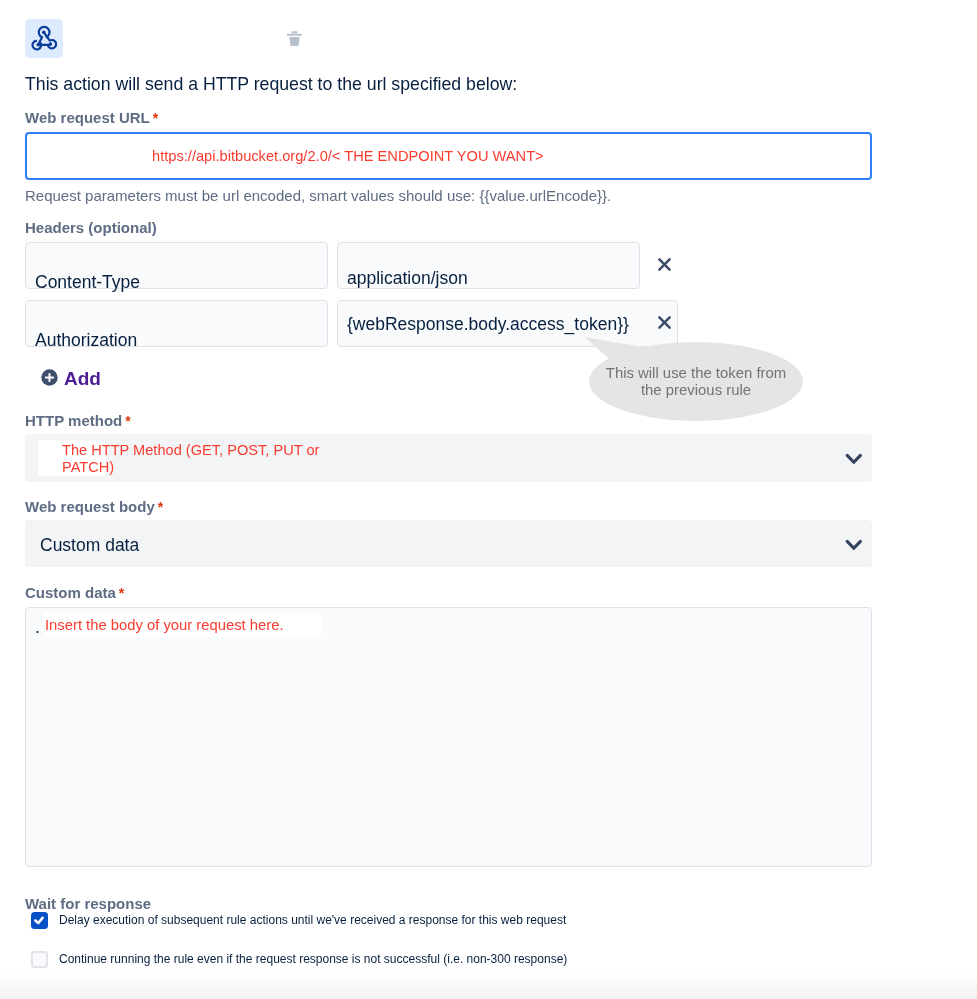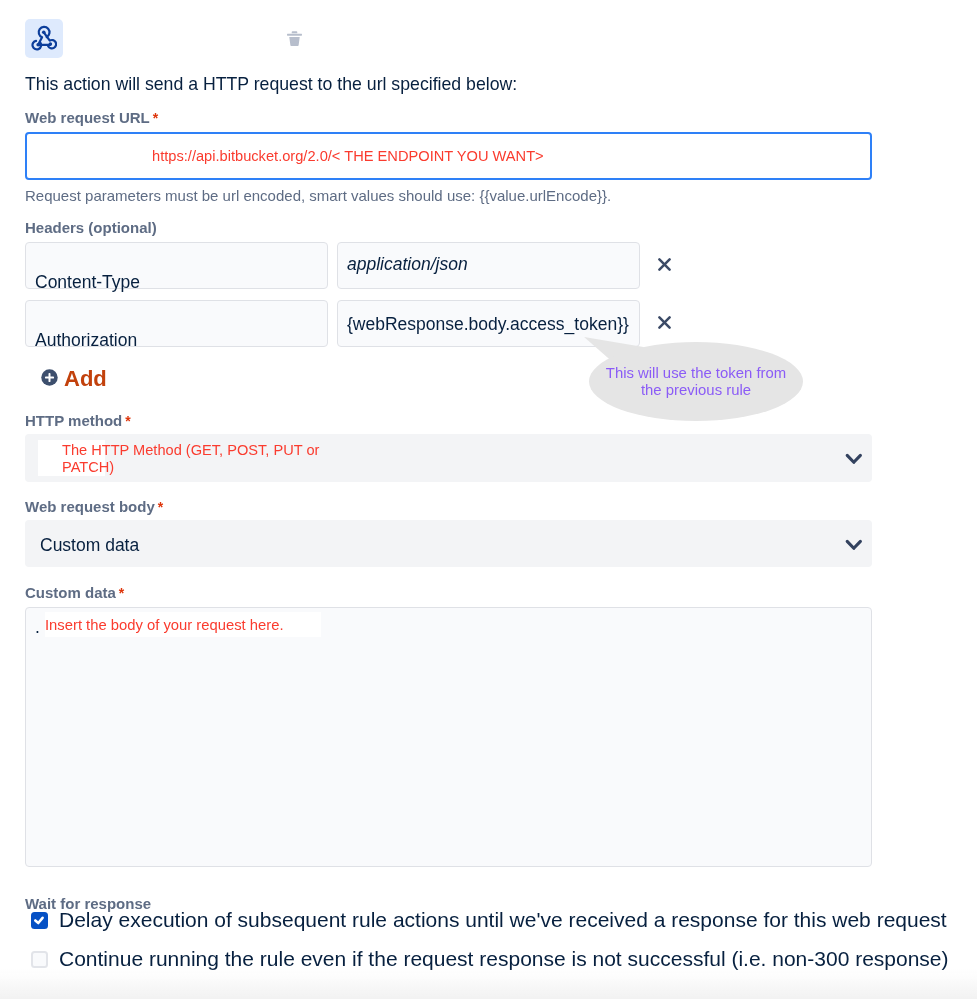--- a/index.html
+++ b/index.html
@@ -31,34 +31,34 @@
   .inp-txt{position:absolute;left:9px;font-size:17.5px;color:#07203F;white-space:nowrap;line-height:18px;}
   .focused{background:#ffffff;border:2px solid #2E80F7;border-radius:4px;}
 
   .sel{position:absolute;box-sizing:border-box;background:#F3F4F6;border-radius:4px;}
   .sel-txt{position:absolute;left:15px;font-size:17.5px;color:#07203F;white-space:nowrap;line-height:18px;}
   .chev{position:absolute;}
 
   .xbtn{position:absolute;}
 
   .pcicon{position:absolute;}
-  .alab{position:absolute;font-size:22px;font-weight:bold;color:#c2410c;line-height:18px;}
+  .alab{position:absolute;font-size:19px;font-weight:bold;color:#4c1d95;line-height:18px;}
 
   .callout{position:absolute;left:589px;top:342px;width:214px;height:79px;border-radius:50%;background:#E5E5E5;}
-  .callout-txt{position:absolute;left:589px;top:365px;width:214px;text-align:center;font-size:14.9px;color:#8b5cf6;line-height:16.6px;}
+  .callout-txt{position:absolute;left:589px;top:365px;width:214px;text-align:center;font-size:14.9px;color:#737373;line-height:16.6px;}
   .callout-tail{position:absolute;left:578px;top:332px;}
 
   .ta{position:absolute;box-sizing:border-box;background:#F9FAFC;border:1px solid #DFE1E6;border-radius:4px;}
 
   .redact{position:absolute;background:#ffffff;}
 
   .cbox{position:absolute;box-sizing:border-box;width:17px;height:17px;border-radius:3.5px;}
   .cbox.on{background:#0651C5;}
   .cbox.off{background:#F9FAFC;border:2px solid #E2E4E9;}
-  .cblab{position:absolute;font-size:21px;color:#07203F;white-space:nowrap;line-height:18px;}
+  .cblab{position:absolute;font-size:12px;color:#07203F;white-space:nowrap;line-height:18px;}
 
   .footfade{position:absolute;left:0;top:968px;width:977px;height:31px;
     background:linear-gradient(to bottom,rgba(242,242,242,0) 0%,rgba(242,242,242,0.25) 35%,rgba(242,242,242,0.7) 72%,rgba(242,242,242,1) 100%);}
 </style>
 </head>
 <body>
 
 <div class="page">
 
   <div class="hdr-icon">
@@ -86,33 +86,33 @@
   <div class="inp focused" style="left:25px;top:132px;width:847px;height:48px;"></div>
   <div class="ann" style="left:152px;top:148px;width:400px;font-size:14.65px;line-height:17px;">https://api.bitbucket.org/2.0/&lt; THE ENDPOINT YOU WANT&gt;</div>
   <div class="hint" style="left:25px;top:188px;">Request parameters must be url encoded, smart values should use: {{value.urlEncode}}.</div>
 
   <div class="lbl" style="left:25px;top:220px;">Headers (optional)</div>
 
   <div class="inp" style="left:25px;top:242px;width:303px;height:47px;">
       <span class="inp-txt" style="top:14px;margin-top:16px;">Content-Type</span>
     </div>
   <div class="inp" style="left:337px;top:242px;width:303px;height:47px;">
-      <span class="inp-txt" style="top:12px;font-style:italic;">application/json</span>
+      <span class="inp-txt" style="top:26px;">application/json</span>
     </div>
   <span class="xbtn" style="left:658px;top:257px;">
     <svg width="13" height="13" viewBox="0 0 13 13" fill="none" stroke="#3B4A66" stroke-width="2.5" stroke-linecap="round">
         <path d="M1.4 1.4 L11.6 11.6"></path>
         <path d="M11.6 1.4 L1.4 11.6"></path>
       </svg>
   </span>
 
   <div class="inp" style="left:25px;top:300px;width:303px;height:47px;">
       <span class="inp-txt" style="top:14px;margin-top:16px;">Authorization</span>
     </div>
-  <div class="inp" style="left:337px;top:300px;width:303px;height:47px;">
+  <div class="inp" style="left:337px;top:300px;width:341px;height:47px;">
       <span class="inp-txt" style="top:14px;">{webResponse.body.access_token}}</span>
     </div>
   <span class="xbtn" style="left:658px;top:315px;">
     <svg width="13" height="13" viewBox="0 0 13 13" fill="none" stroke="#3B4A66" stroke-width="2.5" stroke-linecap="round">
         <path d="M1.4 1.4 L11.6 11.6"></path>
         <path d="M11.6 1.4 L1.4 11.6"></path>
       </svg>
   </span>
 
   <span class="pcicon" style="left:41px;top:369px;">

